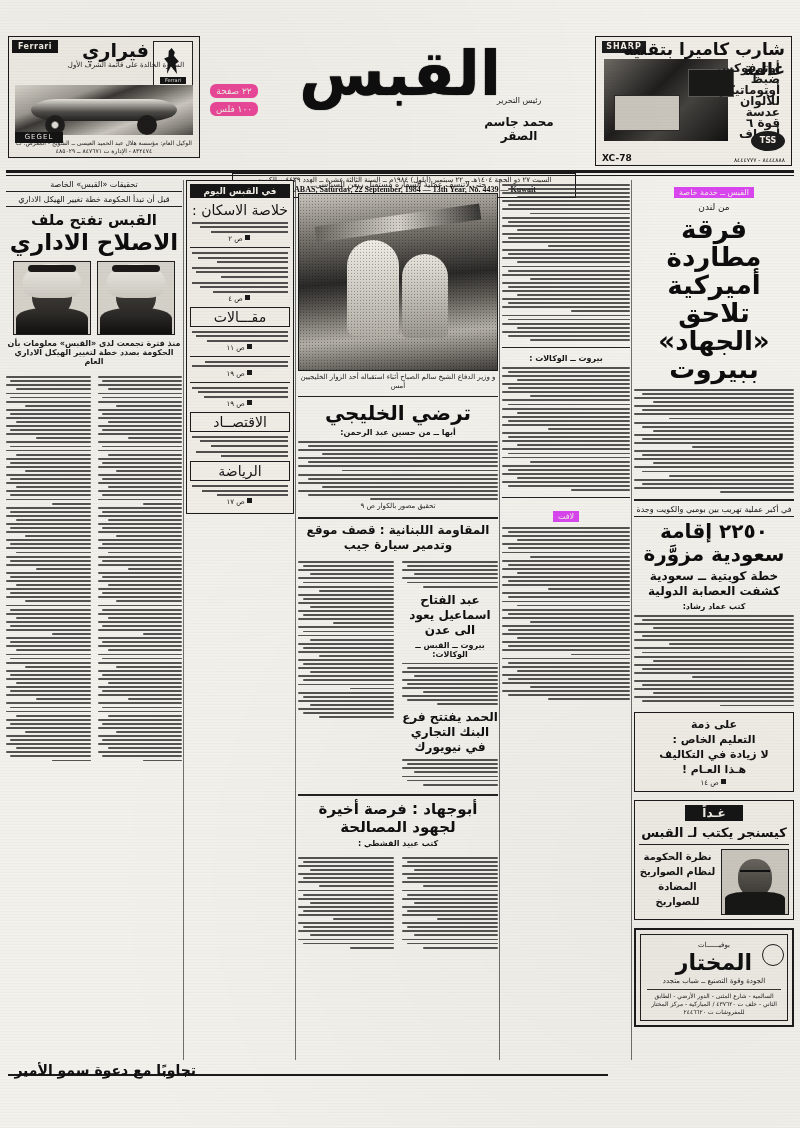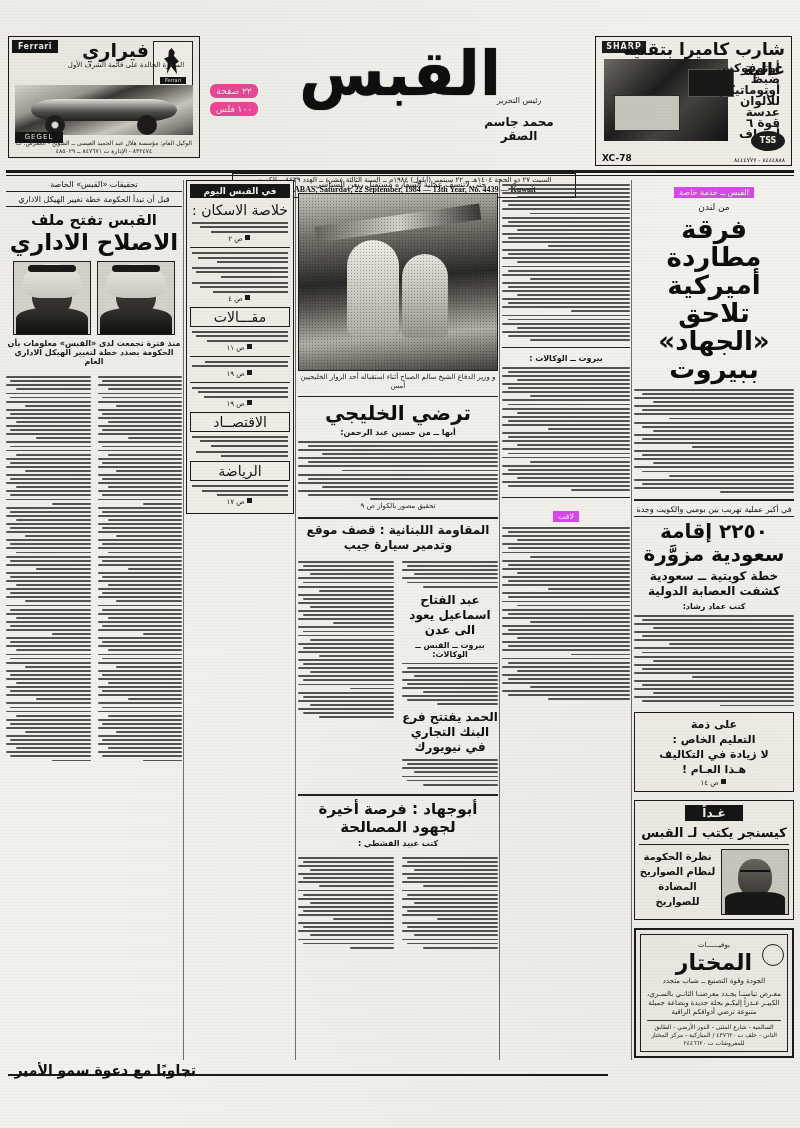--- a/index.html
+++ b/index.html
@@ -320,21 +320,20 @@
           </div>
         </div>
       </div>
 
       <div class="ad-mukh" style="margin-top:8px;">
         <div class="oct">
           <div class="sm">بوفيــــــات</div>
           <div class="brand">المختار</div>
           <div class="seal"></div>
           <div class="sm">الجودة وقوة التصنيع ــ شباب متجدد</div>
-          <div class="sm" style="margin-top:4px;">معـرض تياسنـا يجـدد معرضنـا الثانـي بالسـري، الكبيـر عـذراً إليكـم بحلة جديدة وبضاعة جميلة متنوعة ترضي أذواقكم الراقية</div>
           <div class="tiny">السالمية - شارع المثنى - الدور الأرضي - الطابق الثاني - خلف ت ٤٣٧٦٢٠ / المباركية - مركز المختار للمفروشات ت ٢٤٤٦٦٢٠</div>
         </div>
       </div>
     </div>
 
     <div class="col colB">
       <div class="txt dense">
         <div class="ln s1"></div>
           <div class="ln s2"></div>
           <div class="ln s1"></div>

